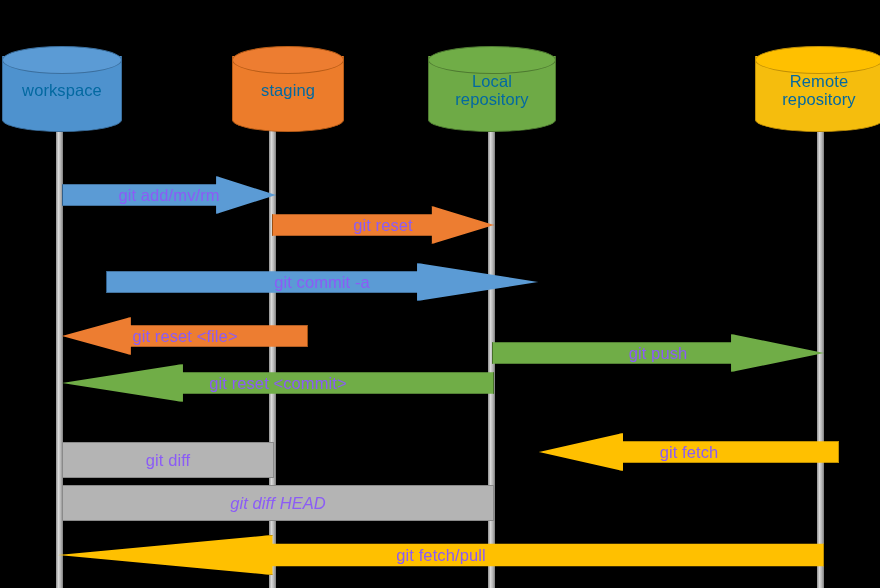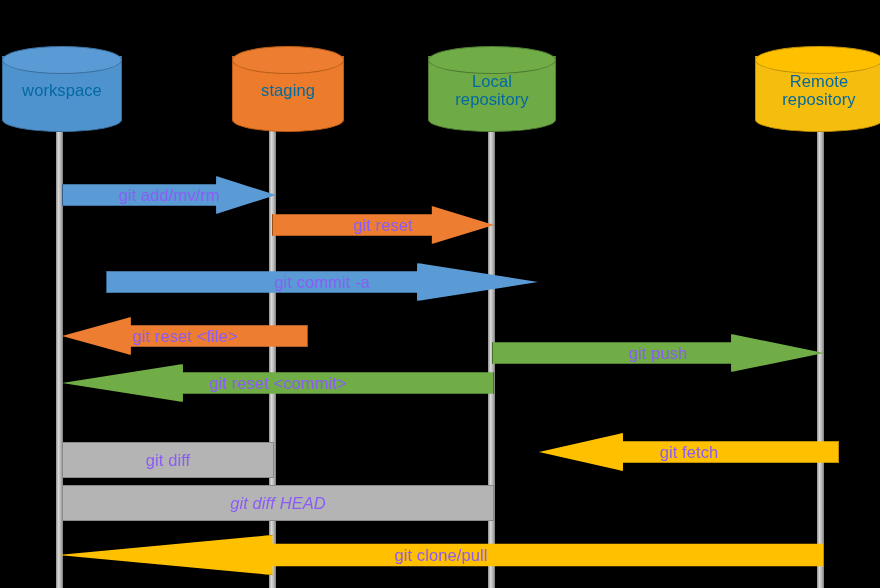--- a/index.html
+++ b/index.html
@@ -136,16 +136,16 @@
       <div class="arrow c-gray dir-none" style="left: 62px; top: 442px; width: 212px; height: 36px;">
         <div class="shape"></div>
         <span class="txt">git diff</span>
       </div>
       <div class="arrow c-gray dir-none" style="left: 62px; top: 485px; width: 432px; height: 36px; font-style: italic;">
         <div class="shape"></div>
         <span class="txt">git diff HEAD</span>
       </div>
       <div class="arrow c-yellow dir-left" style="left: 58px; top: 535px; width: 766px; height: 40px;">
         <div class="shape"></div>
-        <span class="txt">git clone/pull</span>
+        <span class="txt">git fetch/pull</span>
       </div>
     </div>
 </div>
 
 </body></html>

